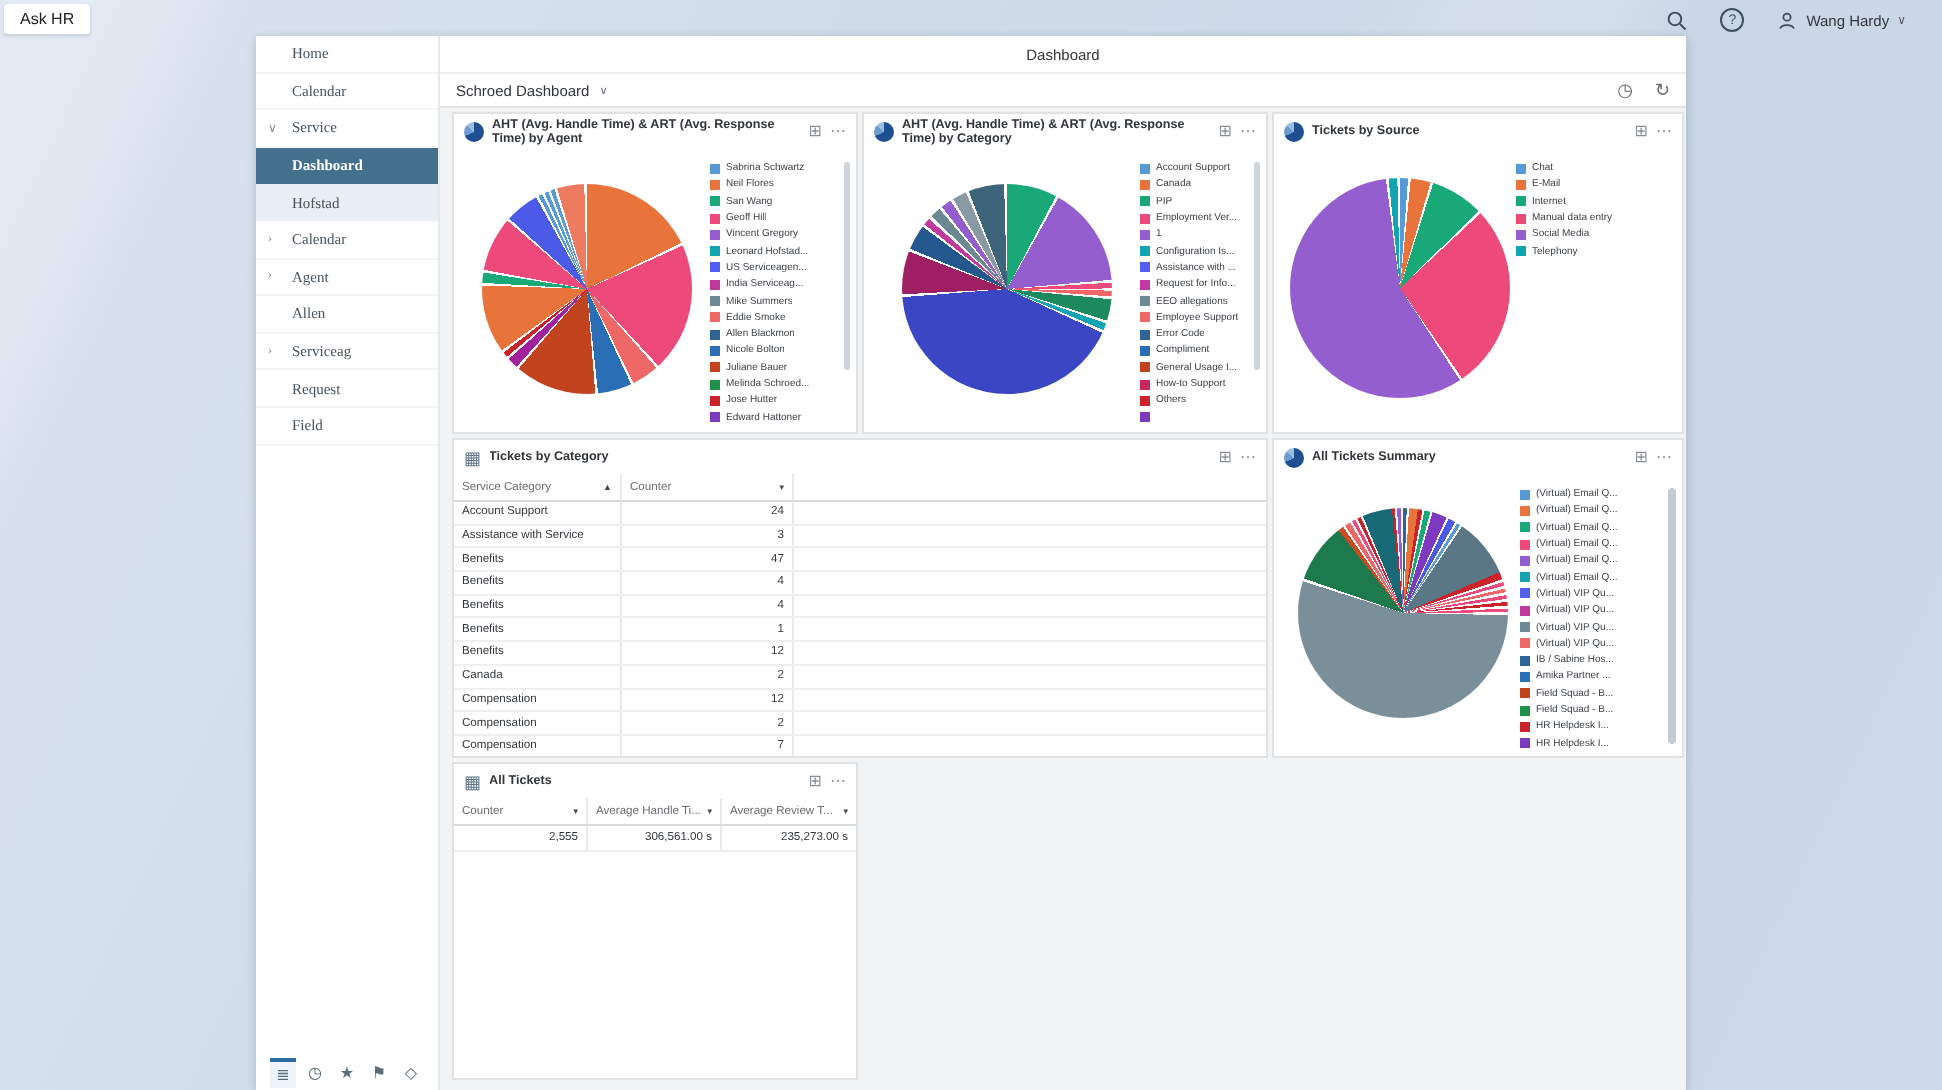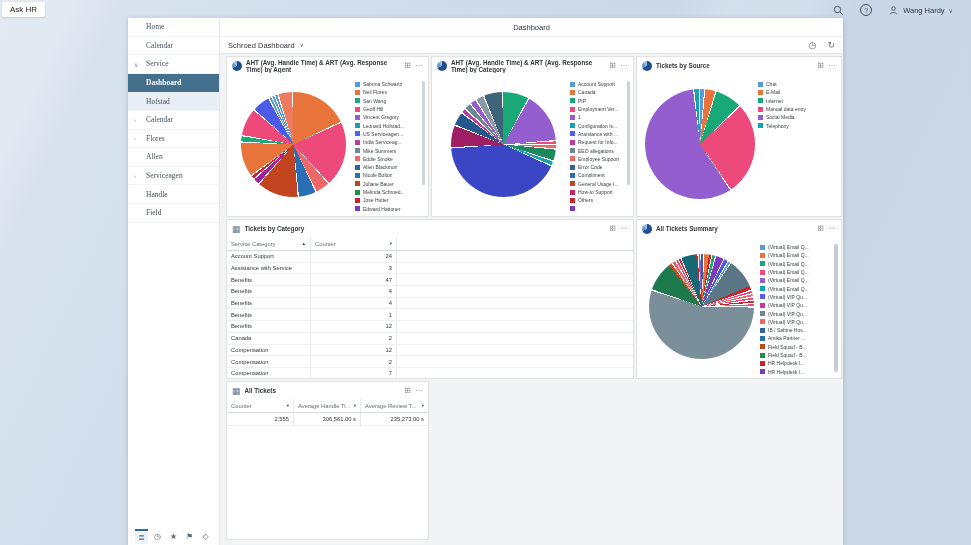--- a/index.html
+++ b/index.html
@@ -130,31 +130,31 @@
         </div>
       <div class="sitem subsel">
           <span>Hofstad</span>
         </div>
       <div class="sitem">
           <span class="schev">›</span>
           <span>Calendar</span>
         </div>
       <div class="sitem">
           <span class="schev">›</span>
-          <span>Flores</span>
+          <span>Agent</span>
         </div>
       <div class="sitem">
           <span>Allen</span>
         </div>
       <div class="sitem">
           <span class="schev">›</span>
-          <span>Serviceagen</span>
-        </div>
-      <div class="sitem">
-          <span>Handle</span>
+          <span>Serviceag</span>
+        </div>
+      <div class="sitem">
+          <span>Request</span>
         </div>
       <div class="sitem">
           <span>Field</span>
         </div>
       <div class="side-foot">
         <span class="fic on">≣</span>
         <span class="fic">◷</span>
         <span class="fic">★</span>
         <span class="fic">⚑</span>
         <span class="fic">◇</span>

